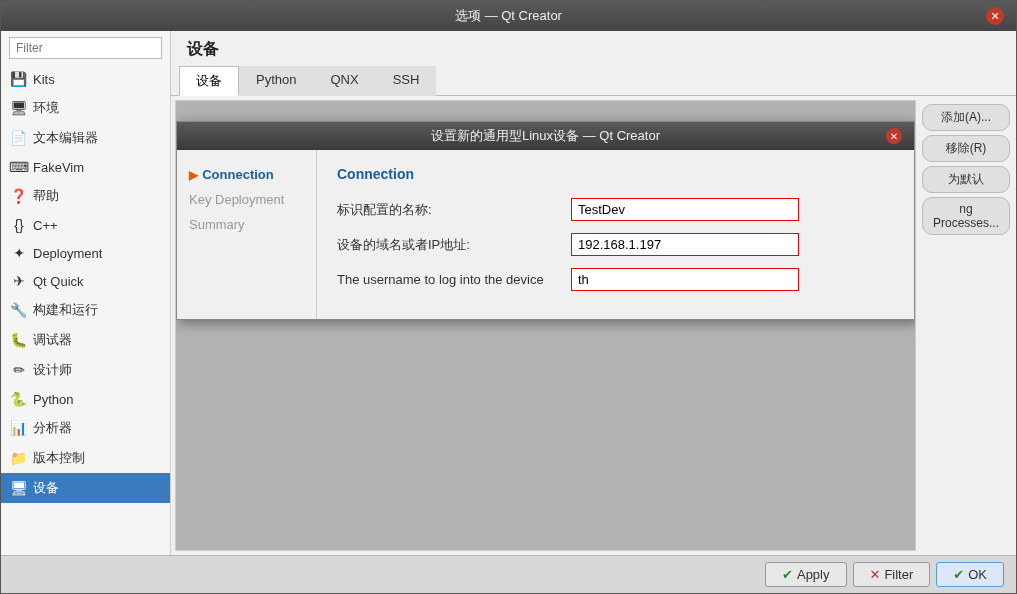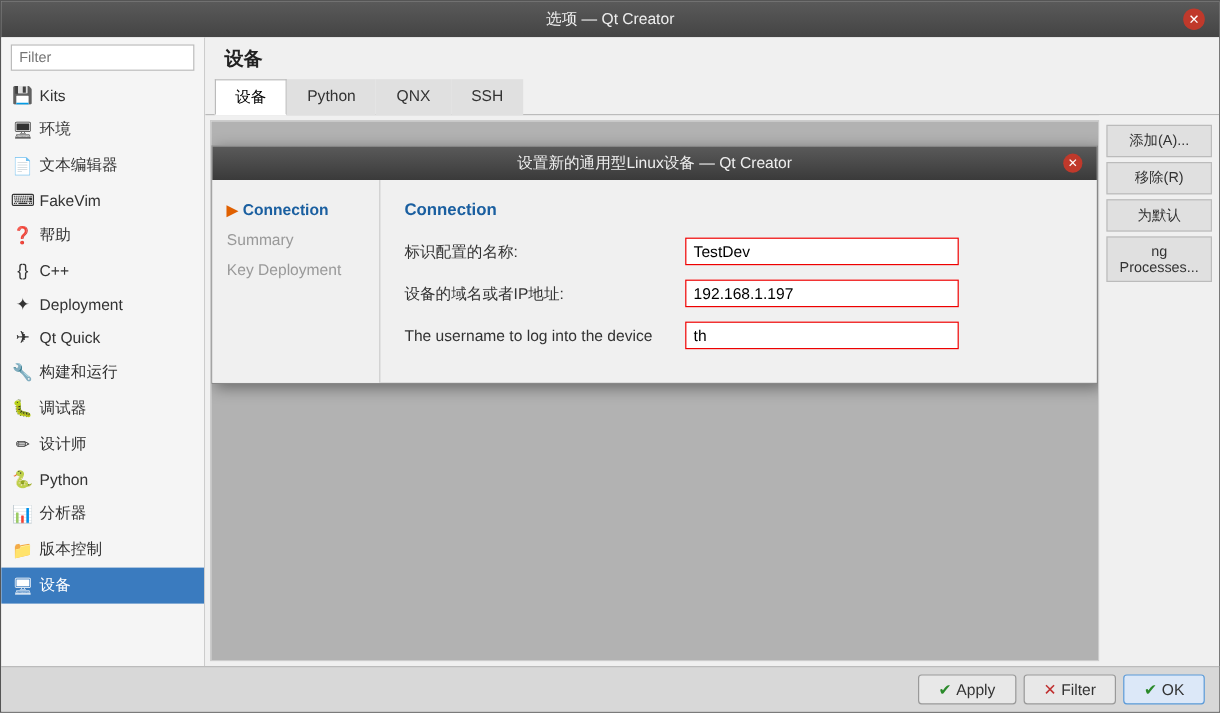--- a/index.html
+++ b/index.html
@@ -158,21 +158,21 @@
       background: #f0f0f0;
     }
     .right-btn {
       padding: 4px 8px;
       background: #e0e0e0;
       border: 1px solid #bbb;
       cursor: pointer;
       font-size: 12px;
       text-align: center;
       color: #333;
-      border-radius: 0;
+      border-radius: 10px;
     }
 
     
     .tab-content-area {
       display: flex;
       flex: 1;
       overflow: hidden;
     }
 
     .tab-main {
@@ -469,24 +469,24 @@
               </div>
 
               <div class="dialog-body">
 
                 <div class="dialog-nav">
                   <div class="dialog-nav-item active">
                     <span class="nav-arrow">▶</span>
                     <span>Connection</span>
                   </div>
                   <div class="dialog-nav-item dimmed">
-                    <span>Summary</span>
+                    <span>Key Deployment</span>
                   </div>
                   <div class="dialog-nav-item dimmed">
-                    <span>Key Deployment</span>
+                    <span>Summary</span>
                   </div>
                 </div>
 
                 <div class="dialog-main">
                   <div class="dialog-section-title">Connection</div>
 
                   <div class="form-row">
                     <span class="form-label">标识配置的名称:</span>
                     <input class="form-input" type="text" value="TestDev" style="">
                   </div>

